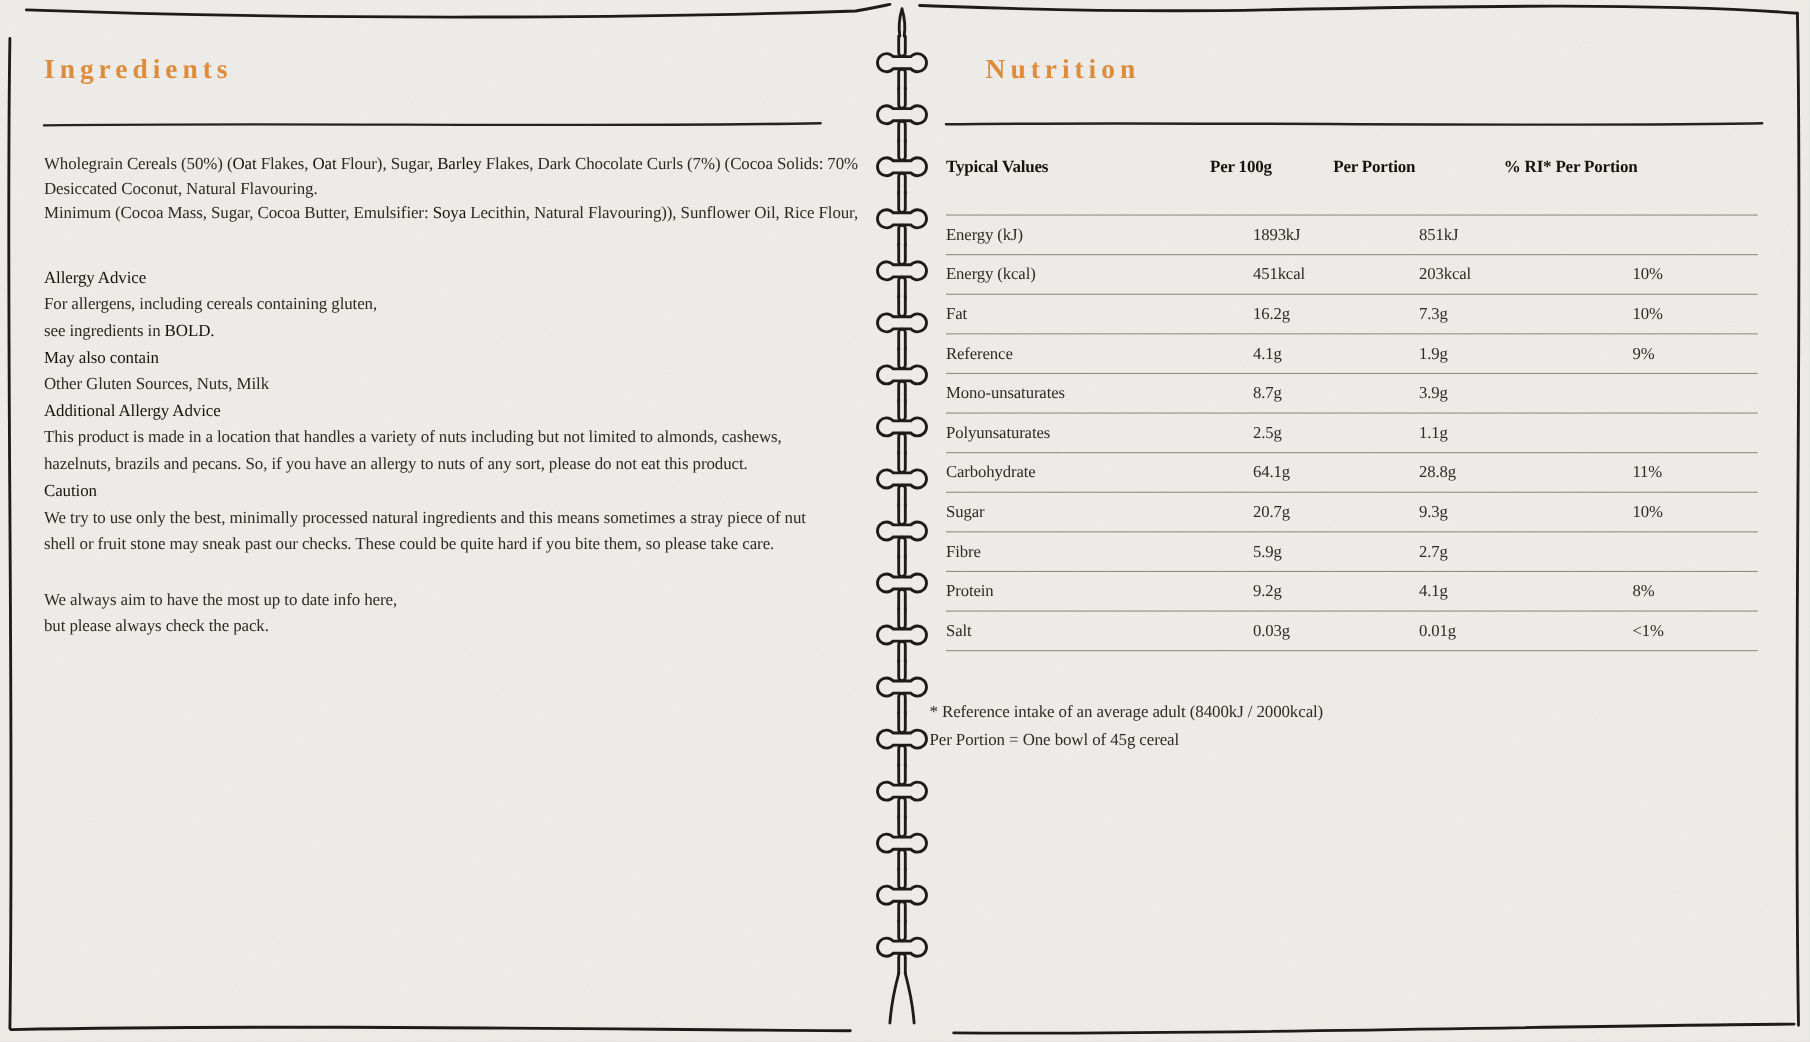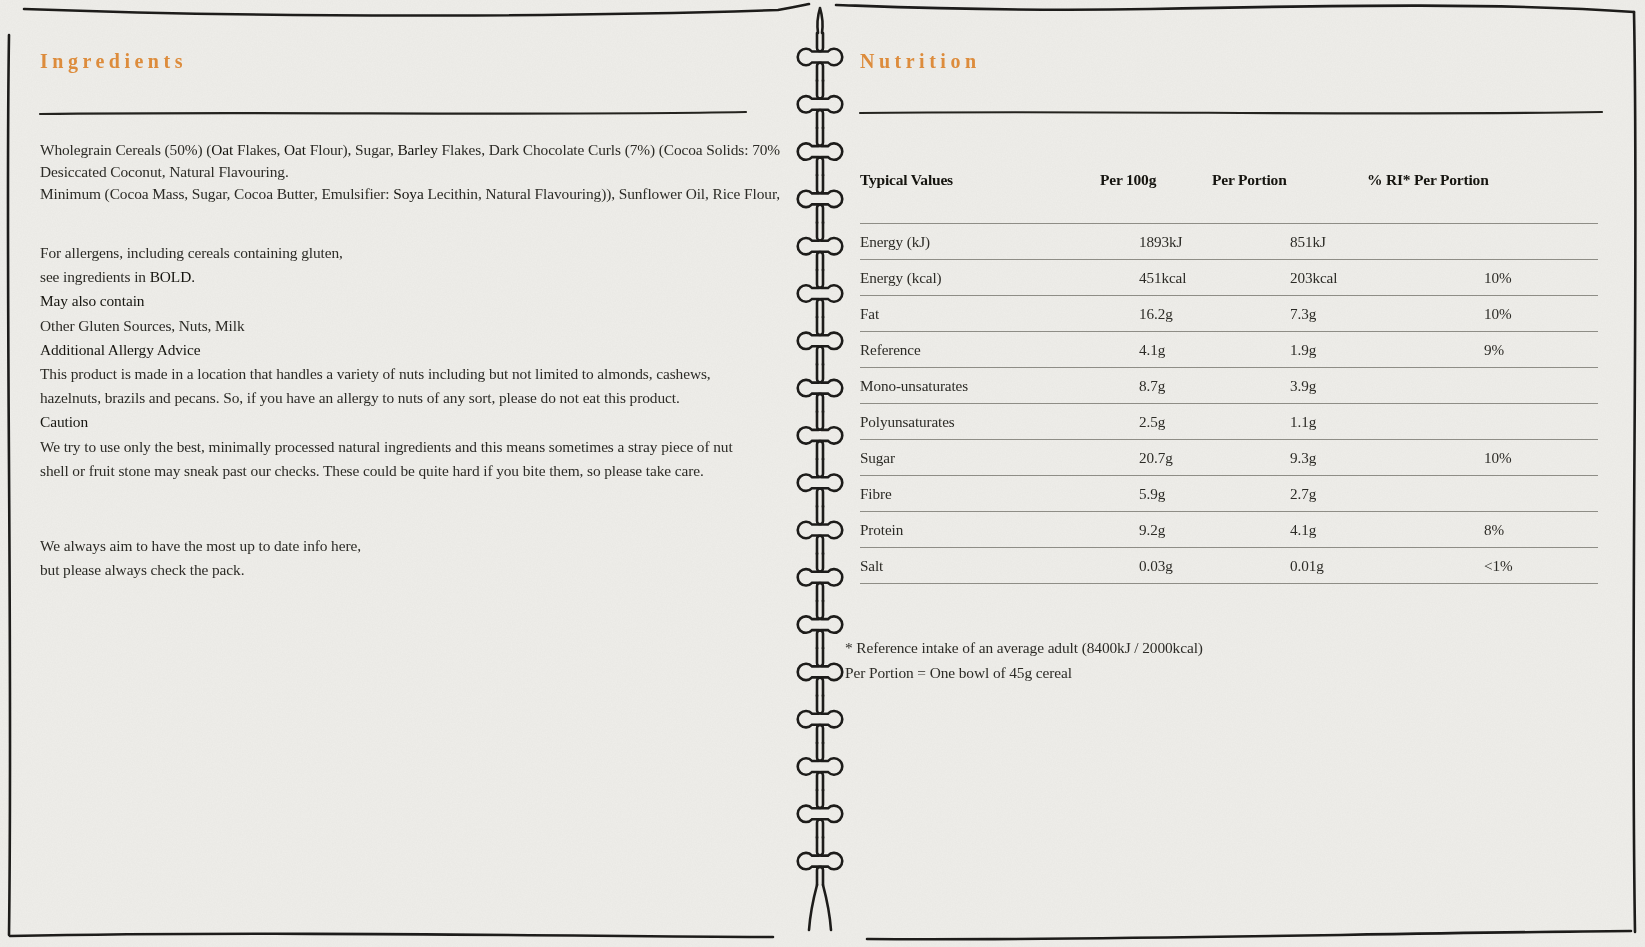--- a/index.html
+++ b/index.html
@@ -17,42 +17,42 @@
     background:var(--paper);
     overflow:hidden;
     font-family:"Liberation Serif","DejaVu Serif",serif;
     color:var(--text);
   }
   svg.layer{position:absolute;left:0;top:0;width:1645px;height:947px;pointer-events:none;}
   .texture{opacity:.05;}
 
   .headline{
     position:absolute;top:50px;margin:0;
-    font-size:20px;font-weight:700;letter-spacing:4.5px;
+    font-size:25px;font-weight:700;letter-spacing:4.5px;
     color:var(--accent);
   }
   .headline.left{left:40px;}
-  .headline.right{left:860px;}
+  .headline.right{left:896px;}
 
   .textblock{position:absolute;left:40px;width:720px;}
   .tline{font-size:15.4px;line-height:22px;letter-spacing:-0.1px;white-space:nowrap;}
   .block-allergy .tline,.block-closing .tline{line-height:24.2px;}
   .tline .b{font-weight:400;color:var(--bold);}
 
   .block-composition{top:139px;}
   .block-allergy{top:241px;}
   .block-closing{top:534px;}
 
   
   .ntable{position:absolute;left:860px;top:141px;width:738px;}
   .nhead,.nrow{
     display:grid;
     grid-template-columns:240px 112px 155px 1fr;
   }
-  .nhead{height:54px;align-items:start;margin-top:28px;}
+  .nhead{height:54px;align-items:start;}
   .nhead .hcell{
     font-weight:700;color:var(--bold);font-size:15.5px;letter-spacing:-0.2px;
     padding-top:2px;white-space:nowrap;
   }
   .nrow{height:35px;align-items:center;border-top:1px solid var(--rule);gap:39px;}
   .nbody .nrow:last-child{border-bottom:1px solid var(--rule);}
   .ncell{font-size:15.2px;white-space:nowrap;letter-spacing:-0.1px;}
 
   .footnotes{position:absolute;left:845px;top:636px;}
   .footnotes .tline{font-size:15.4px;line-height:24.5px;}
@@ -118,20 +118,21 @@
   <div>
     <h1 class="headline left">Ingredients</h1>
 
     <div class="textblock block-composition">
         <div class="tline"><span>Wholegrain Cereals (50%) (</span><span class="b">Oat</span><span> Flakes, </span><span class="b">Oat</span><span> Flour), Sugar, </span><span class="b">Barley</span><span> Flakes, Dark Chocolate Curls (7%) (Cocoa Solids: 70%</span></div>
         <div class="tline"><span>Desiccated Coconut, Natural Flavouring.</span></div>
         <div class="tline"><span>Minimum (Cocoa Mass, Sugar, Cocoa Butter, Emulsifier: </span><span class="b">Soya</span><span> Lecithin, Natural Flavouring)), Sunflower Oil, Rice Flour,</span></div>
       </div>
 
     <div class="textblock block-allergy">
+        <div class="tline"><span class="b">Allergy Advice</span></div>
         <div class="tline"><span>For allergens, including cereals containing gluten,</span></div>
         <div class="tline"><span>see ingredients in </span><span class="b">BOLD.</span></div>
         <div class="tline"><span class="b">May also contain</span></div>
         <div class="tline"><span>Other Gluten Sources, Nuts, Milk</span></div>
         <div class="tline"><span class="b">Additional Allergy Advice</span></div>
         <div class="tline"><span>This product is made in a location that handles a variety of nuts including but not limited to almonds, cashews,</span></div>
         <div class="tline"><span>hazelnuts, brazils and pecans. So, if you have an allergy to nuts of any sort, please do not eat this product.</span></div>
         <div class="tline"><span class="b">Caution</span></div>
         <div class="tline"><span>We try to use only the best, minimally processed natural ingredients and this means sometimes a stray piece of nut</span></div>
         <div class="tline"><span>shell or fruit stone may sneak past our checks. These could be quite hard if you bite them, so please take care.</span></div>
@@ -189,20 +190,26 @@
     <div class="ncell"></div>
   </div>
 
   <div class="nrow">
     <div class="ncell">Polyunsaturates</div>
     <div class="ncell">2.5g</div>
     <div class="ncell">1.1g</div>
     <div class="ncell"></div>
   </div>
 
+  <div class="nrow">
+    <div class="ncell">Carbohydrate</div>
+    <div class="ncell">64.1g</div>
+    <div class="ncell">28.8g</div>
+    <div class="ncell">11%</div>
+  </div>
 
   <div class="nrow">
     <div class="ncell">Sugar</div>
     <div class="ncell">20.7g</div>
     <div class="ncell">9.3g</div>
     <div class="ncell">10%</div>
   </div>
 
   <div class="nrow">
     <div class="ncell">Fibre</div>

